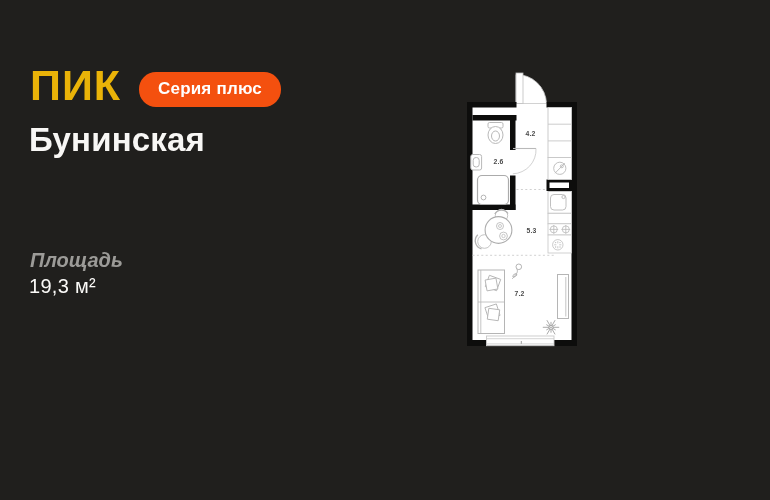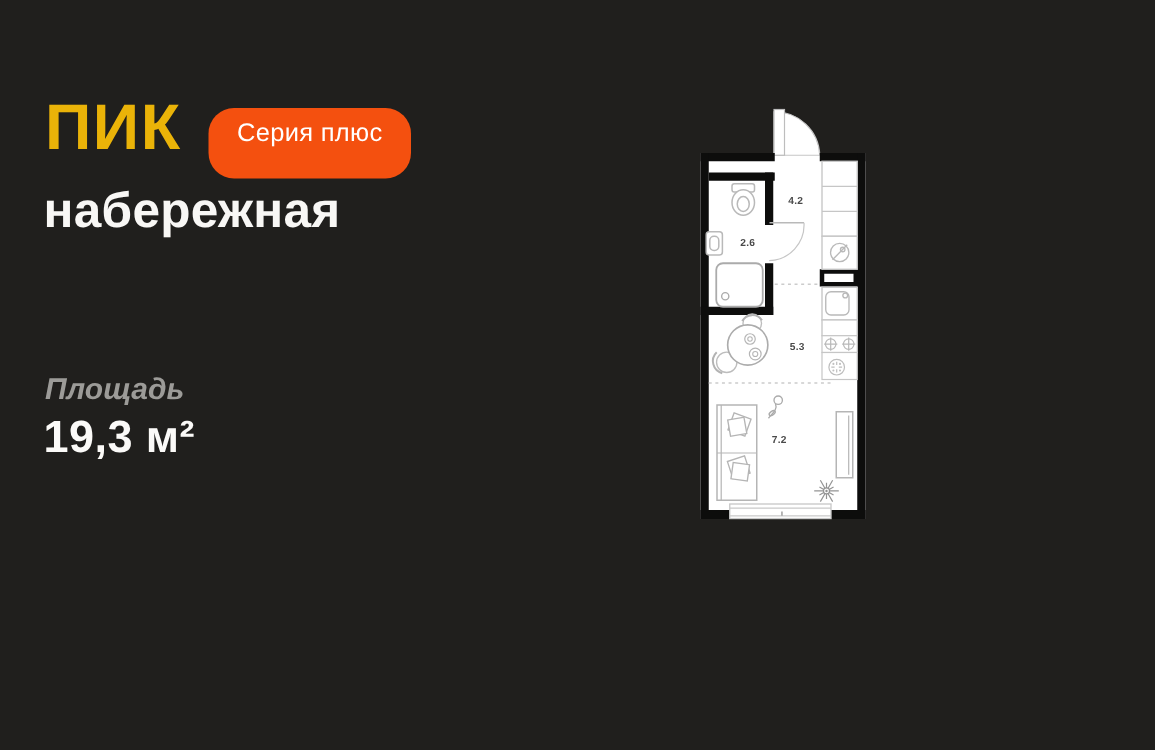--- a/index.html
+++ b/index.html
@@ -6,55 +6,55 @@
   body{
     width:770px;height:500px;position:relative;overflow:hidden;
     background:#201F1D;
     font-family:"Liberation Sans",sans-serif;
   }
   .logo{
     position:absolute;left:30px;top:64px;
     color:#eab308;font-size:43px;font-weight:bold;line-height:43px;letter-spacing:1px;
   }
   .badge{
-    position:absolute;left:139px;top:72px;height:47px;line-height:33px;
+    position:absolute;left:139px;top:72px;height:35px;line-height:33px;
     background:#F4500F;color:#FFFFFF;border-radius:17px;
-    padding:0 19px;font-size:17px;font-weight:normal;letter-spacing:0.2px;
+    padding:0 19px;font-size:17px;font-weight:bold;letter-spacing:0.2px;
   }
   .title{
     position:absolute;left:29px;top:120px;
     color:#F8F7F5;font-size:33px;font-weight:bold;line-height:39px;letter-spacing:0.2px;
   }
   .area-label{
     position:absolute;left:30px;top:249px;
     color:#9C9B98;font-size:20px;font-weight:bold;font-style:italic;
   }
   .area-value{
     position:absolute;left:29px;top:275px;
-    color:#FBFAF8;font-size:30px;font-weight:bold;letter-spacing:0.3px;text-align:right;
+    color:#FBFAF8;font-size:20px;font-weight:normal;letter-spacing:0.3px;text-align:right;
   }
   .plan{
     position:absolute;left:440px;top:60px;width:170px;height:300px;
   }
   .plan text{
     font-family:"Liberation Sans",sans-serif;
     font-size:6.8px;font-weight:bold;fill:#4A4A4A;letter-spacing:0.2px;
   }
 </style>
 </head>
 <body>
 
 <div>
 
   <div class="logo">ПИК</div>
 
   <div class="badge">Серия плюс</div>
 
   <div class="title">
-    <div>набережная</div>
+    <div>Бунинская</div>
   </div>
 
   <div class="area-label">Площадь</div>
   <div class="area-value">19,3 м²</div>
 
   <svg class="plan" viewBox="440 60 170 300">
 
     <rect x="467" y="102" width="110" height="244" fill="#FFFFFF"></rect>
 
     <g>

